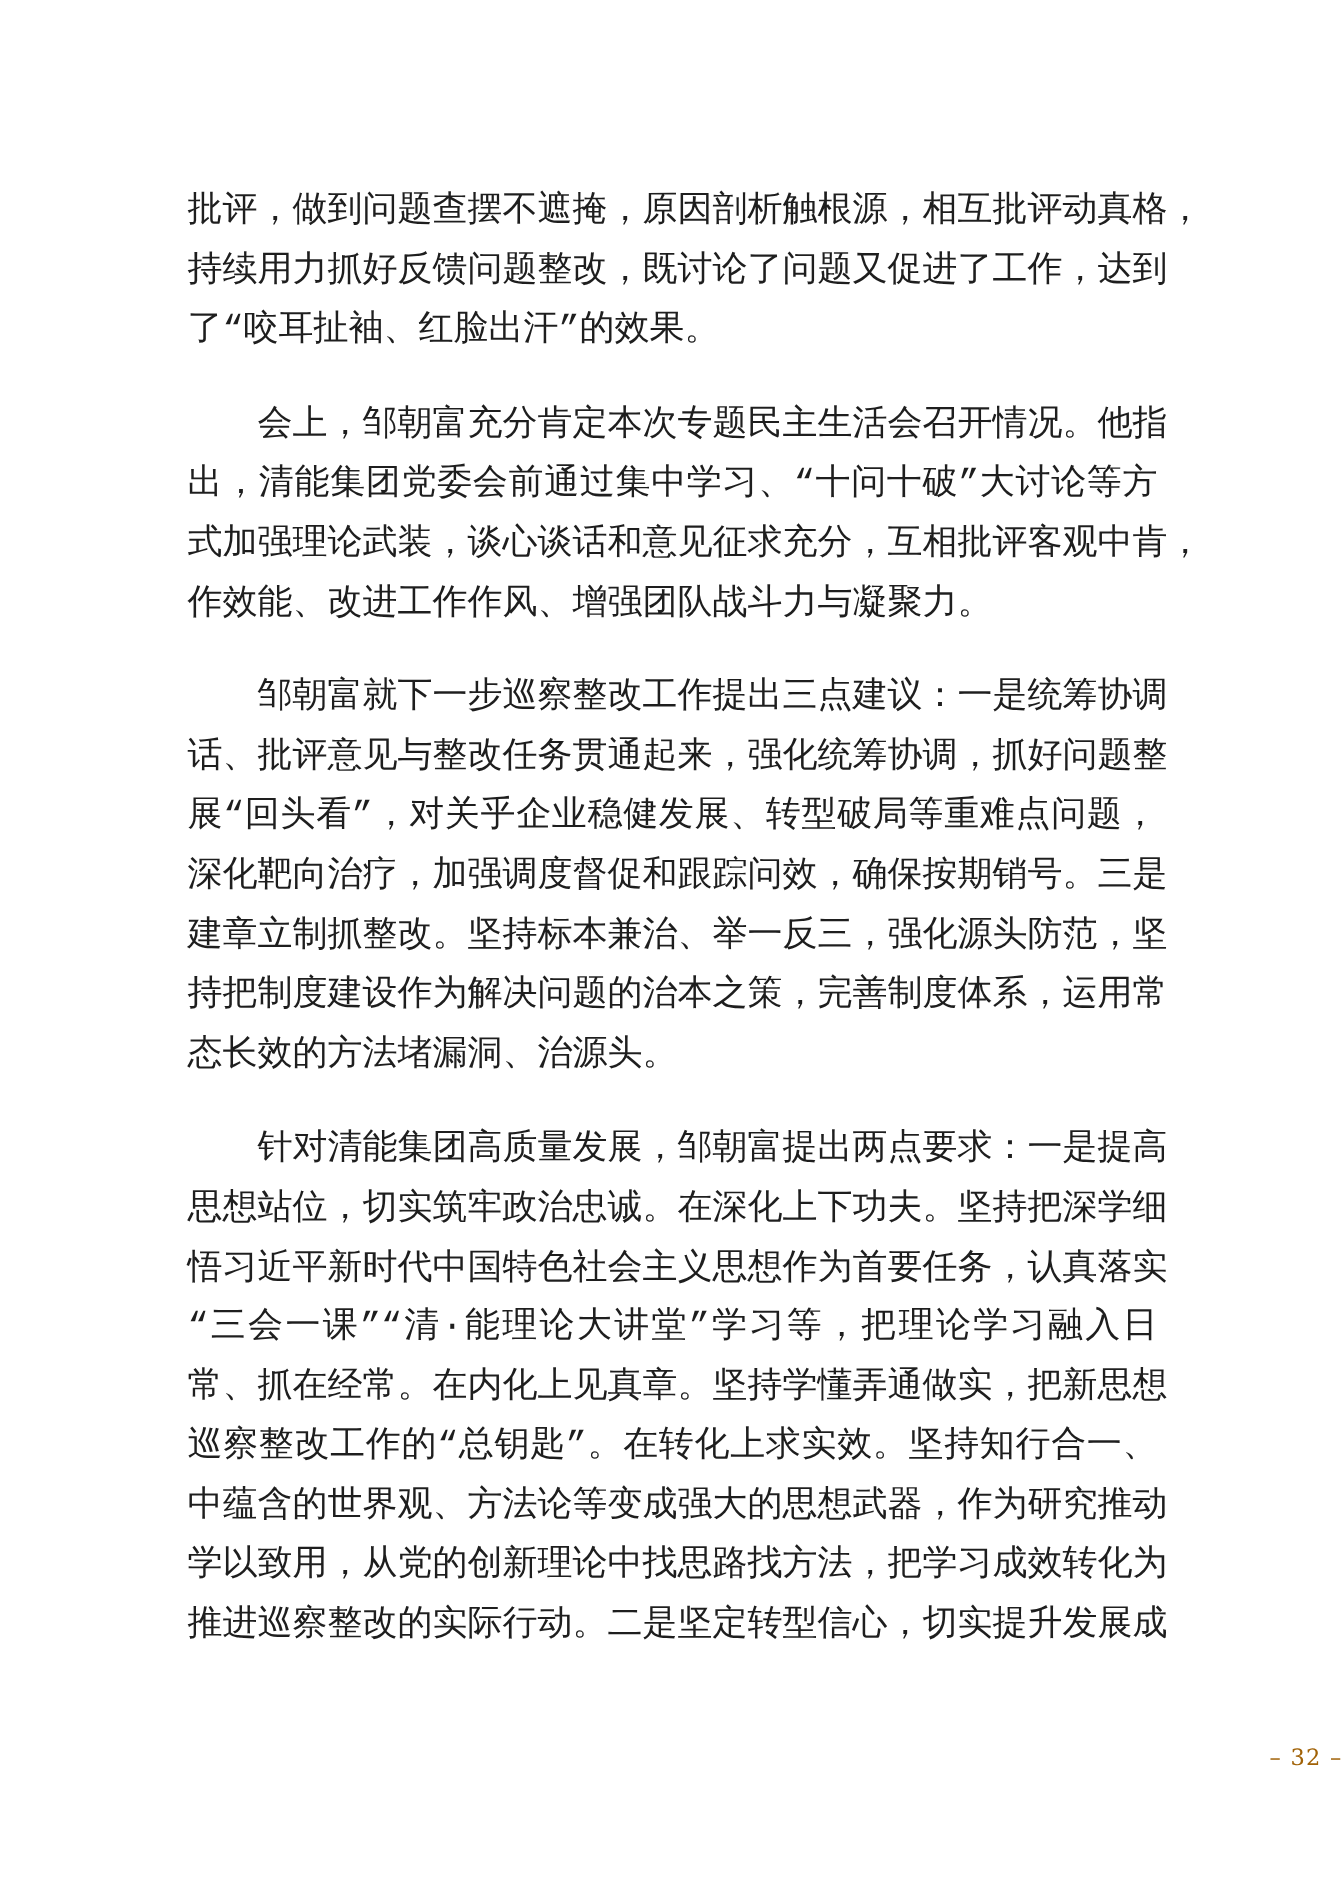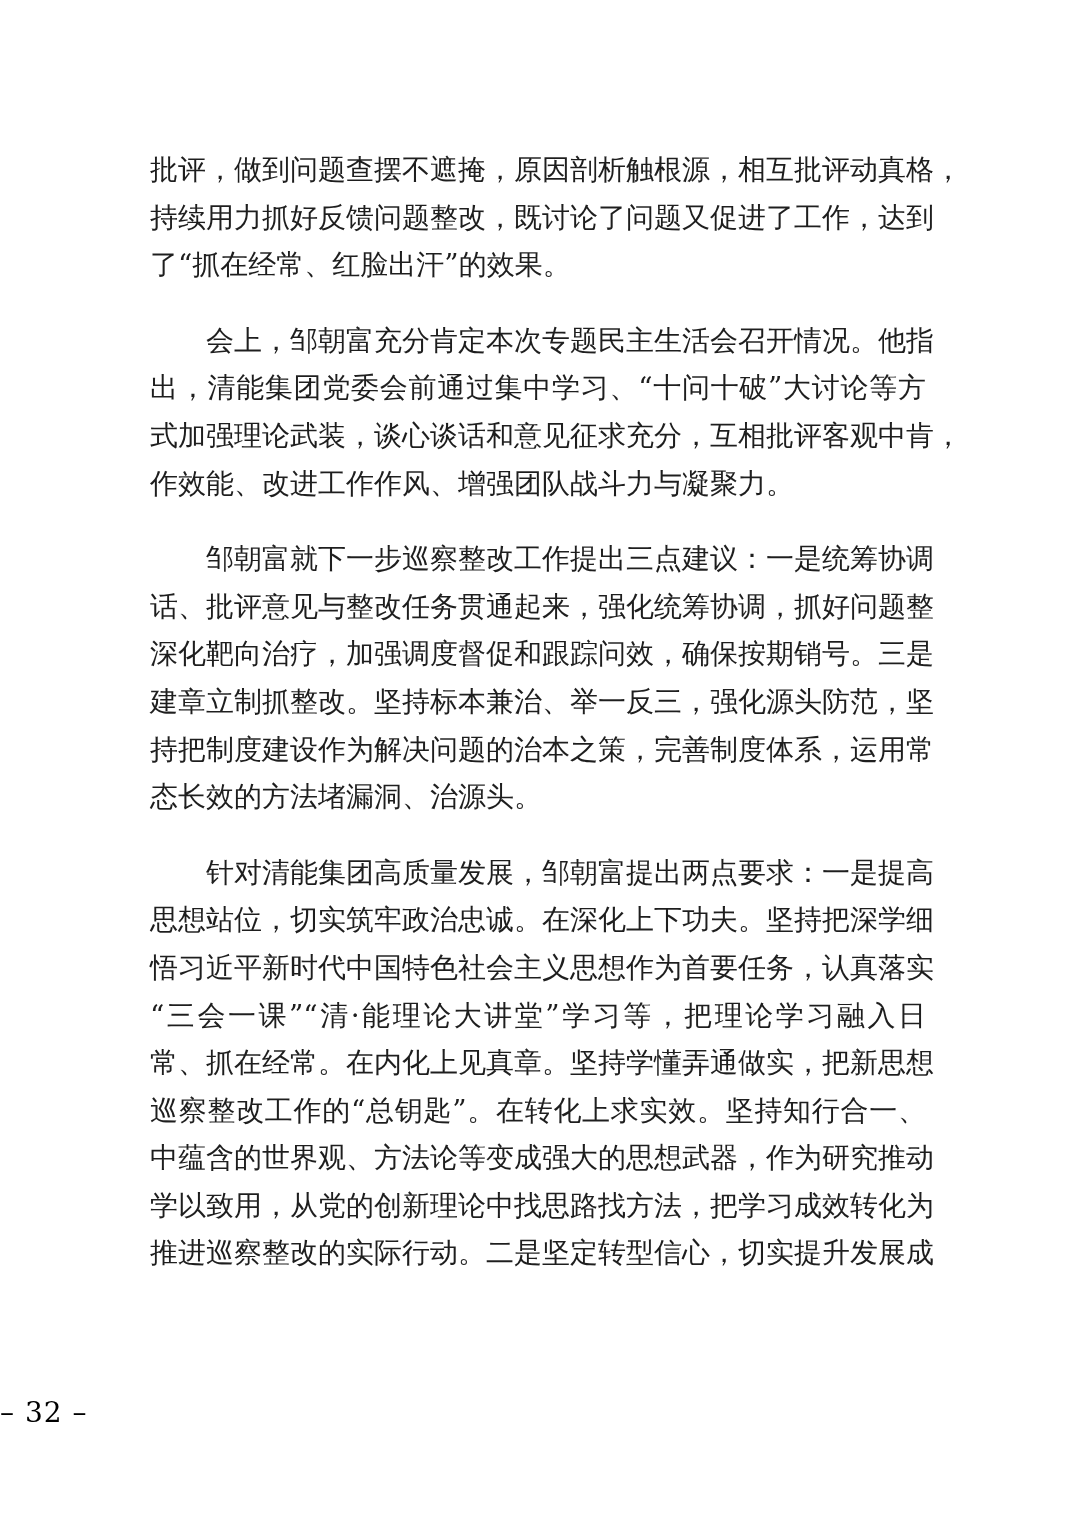--- a/index.html
+++ b/index.html
@@ -14,20 +14,21 @@
     background: #ffffff;
     overflow: hidden;
     font-family: "DejaVu Serif", serif;
     color: #1e1e1e;
   }
   .doc-body {
     position: absolute;
     left: 150px;
     top: 146px;
     width: 776px;
+    font-family: Liberation Mono, monospace;
   }
   .line {
     font-size: 28px;
     line-height: 47.6px;
     height: 47.6px;
     white-space: nowrap;
     text-align: justify;
     text-align-last: justify;
     -moz-text-align-last: justify;
     text-justify: inter-character;
@@ -39,40 +40,41 @@
   }
   .line.end {
     text-align-last: left;
     -moz-text-align-last: left;
   }
   .page-footer {
     position: absolute;
     left: 0;
     right: 0;
     top: 1396px;
-    text-align: left;
-    font-size: 28px;
-    color: #000000;
+    text-align: right;
+    font-size: 18px;
+    color: #a16207;
     letter-spacing: 1px;
   }
 </style>
 </head>
 <body>
 
 <div class="page">
   <main class="doc-body">
       <div class="line">批评，做到问题查摆不遮掩，原因剖析触根源，相互批评动真格，</div>
       <div class="line">持续用力抓好反馈问题整改，既讨论了问题又促进了工作，达到</div>
-      <div class="line end">了“抓在经常、红脸出汗”的效果。</div>
+      <div class="line end">了“咬耳扯袖、红脸出汗”的效果。</div>
       <div class="line indent">会上，邹朝富充分肯定本次专题民主生活会召开情况。他指</div>
       <div class="line">出，清能集团党委会前通过集中学习、“十问十破”大讨论等方</div>
       <div class="line">式加强理论武装，谈心谈话和意见征求充分，互相批评客观中肯，</div>
       <div class="line end">作效能、改进工作作风、增强团队战斗力与凝聚力。</div>
       <div class="line indent">邹朝富就下一步巡察整改工作提出三点建议：一是统筹协调</div>
       <div class="line">话、批评意见与整改任务贯通起来，强化统筹协调，抓好问题整</div>
+      <div class="line">展“回头看”，对关乎企业稳健发展、转型破局等重难点问题，</div>
       <div class="line">深化靶向治疗，加强调度督促和跟踪问效，确保按期销号。三是</div>
       <div class="line">建章立制抓整改。坚持标本兼治、举一反三，强化源头防范，坚</div>
       <div class="line">持把制度建设作为解决问题的治本之策，完善制度体系，运用常</div>
       <div class="line end">态长效的方法堵漏洞、治源头。</div>
       <div class="line indent">针对清能集团高质量发展，邹朝富提出两点要求：一是提高</div>
       <div class="line">思想站位，切实筑牢政治忠诚。在深化上下功夫。坚持把深学细</div>
       <div class="line">悟习近平新时代中国特色社会主义思想作为首要任务，认真落实</div>
       <div class="line">“三会一课”“清·能理论大讲堂”学习等，把理论学习融入日</div>
       <div class="line">常、抓在经常。在内化上见真章。坚持学懂弄通做实，把新思想</div>
       <div class="line">巡察整改工作的“总钥匙”。在转化上求实效。坚持知行合一、</div>

